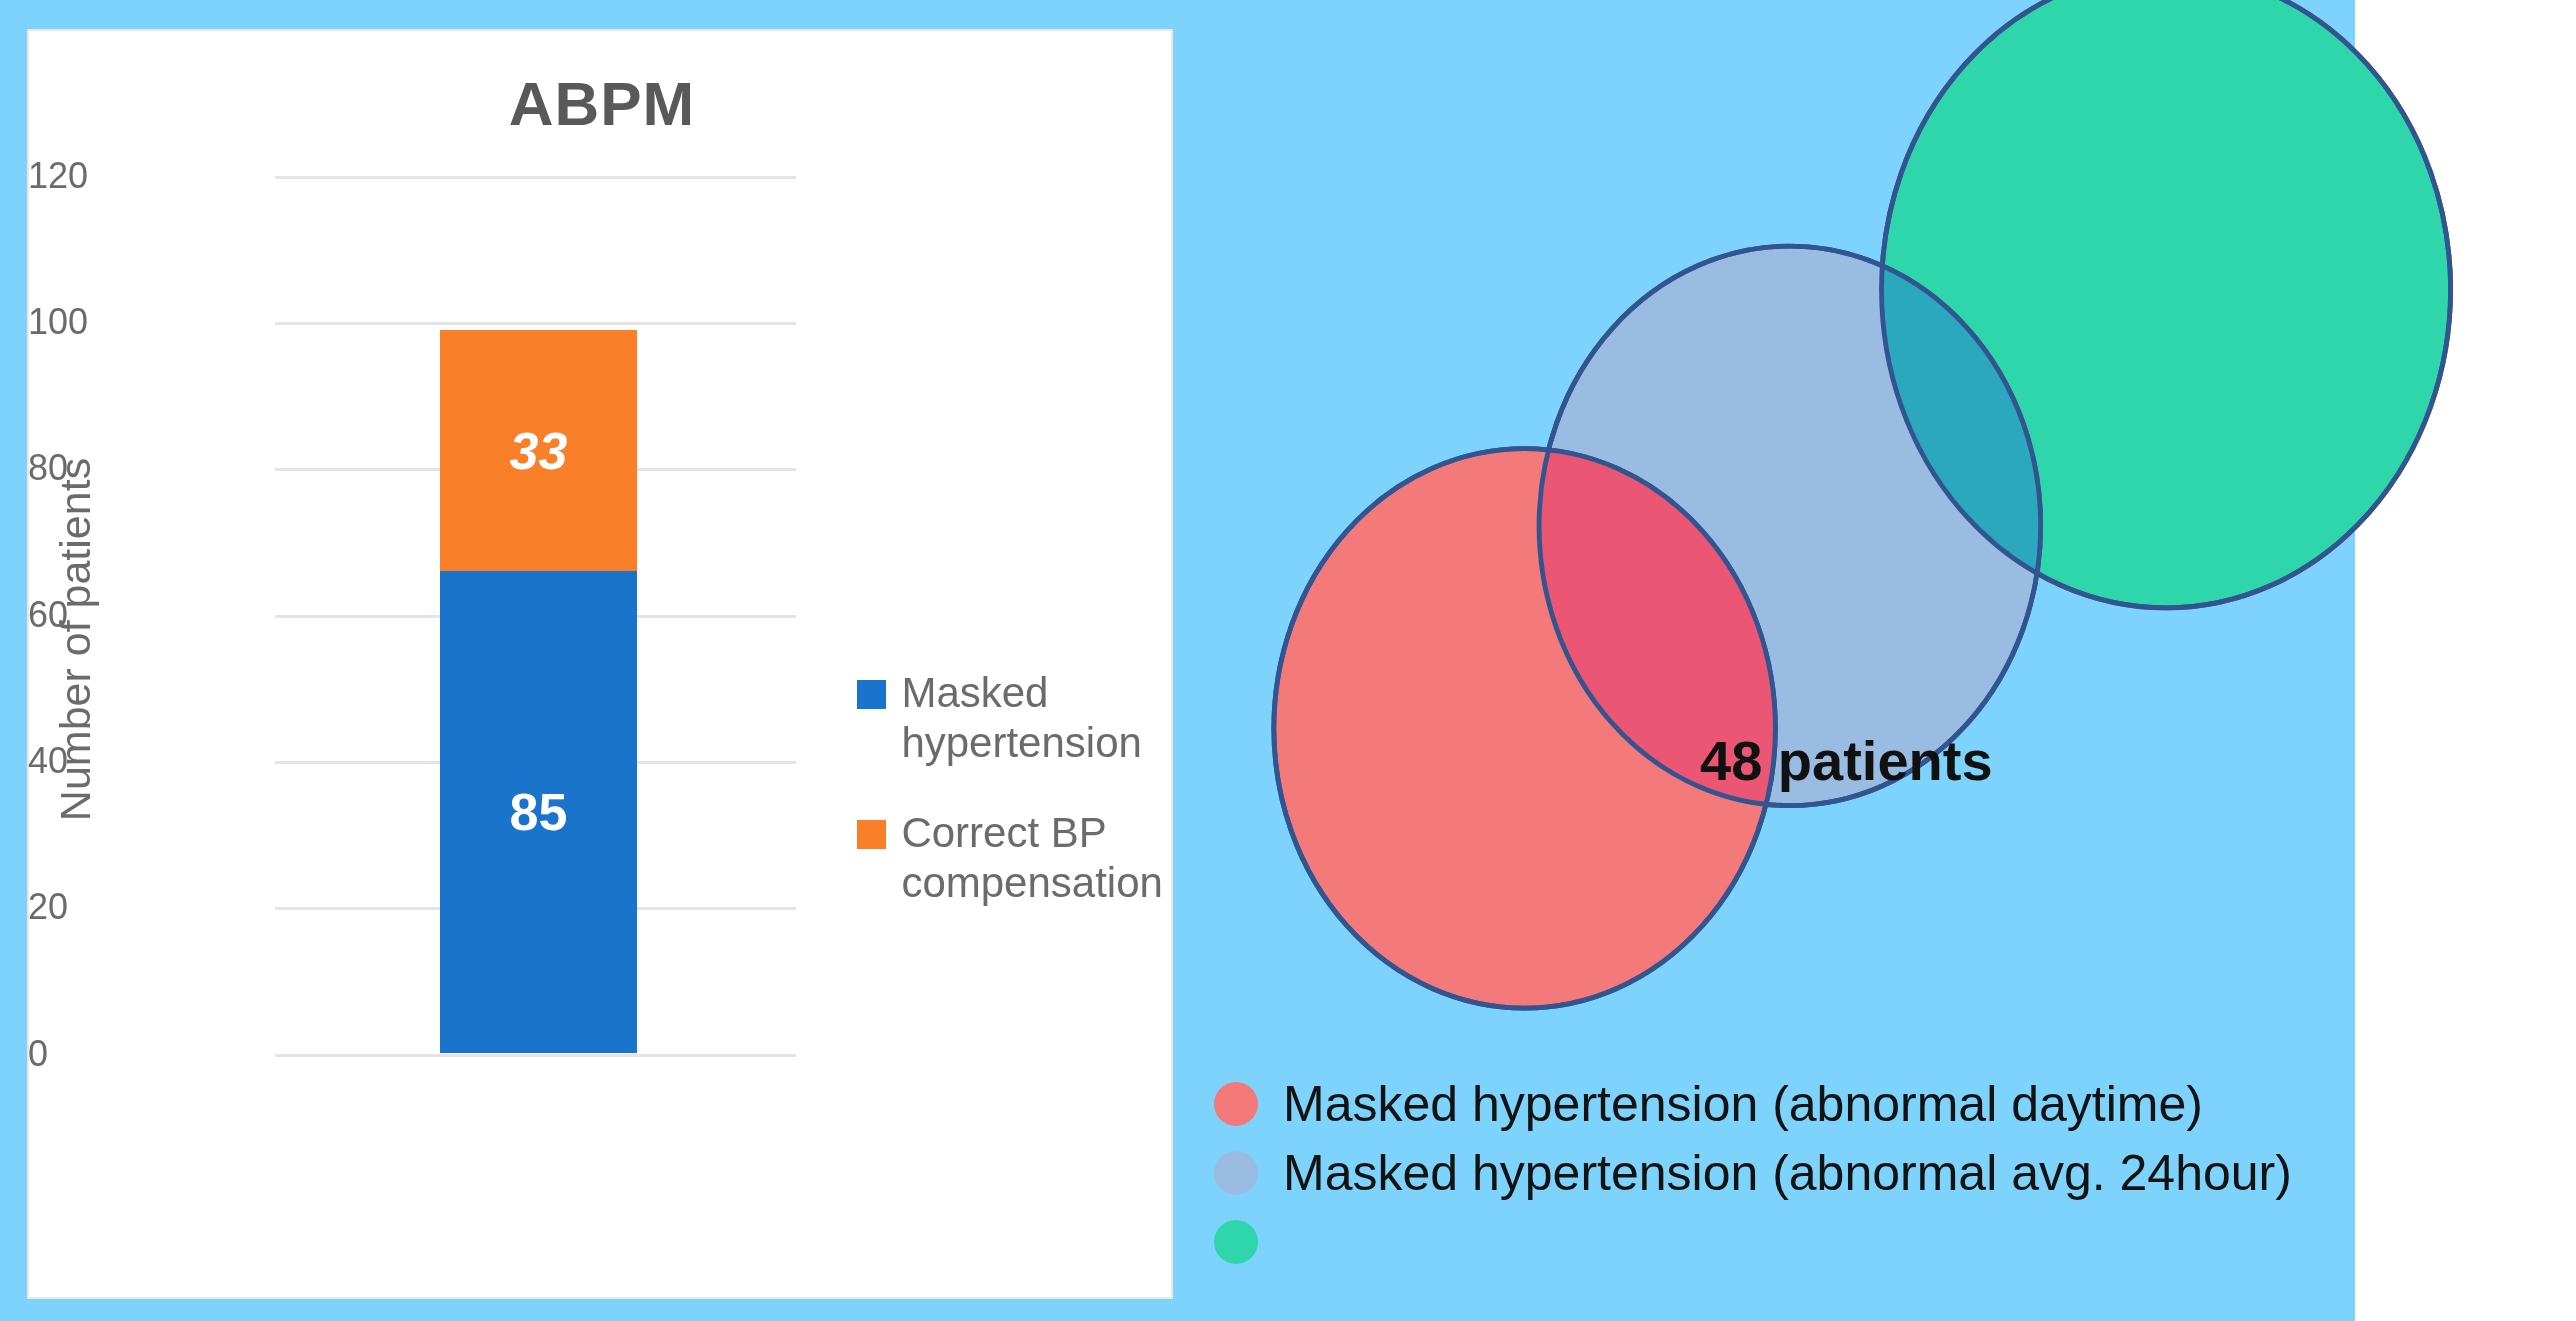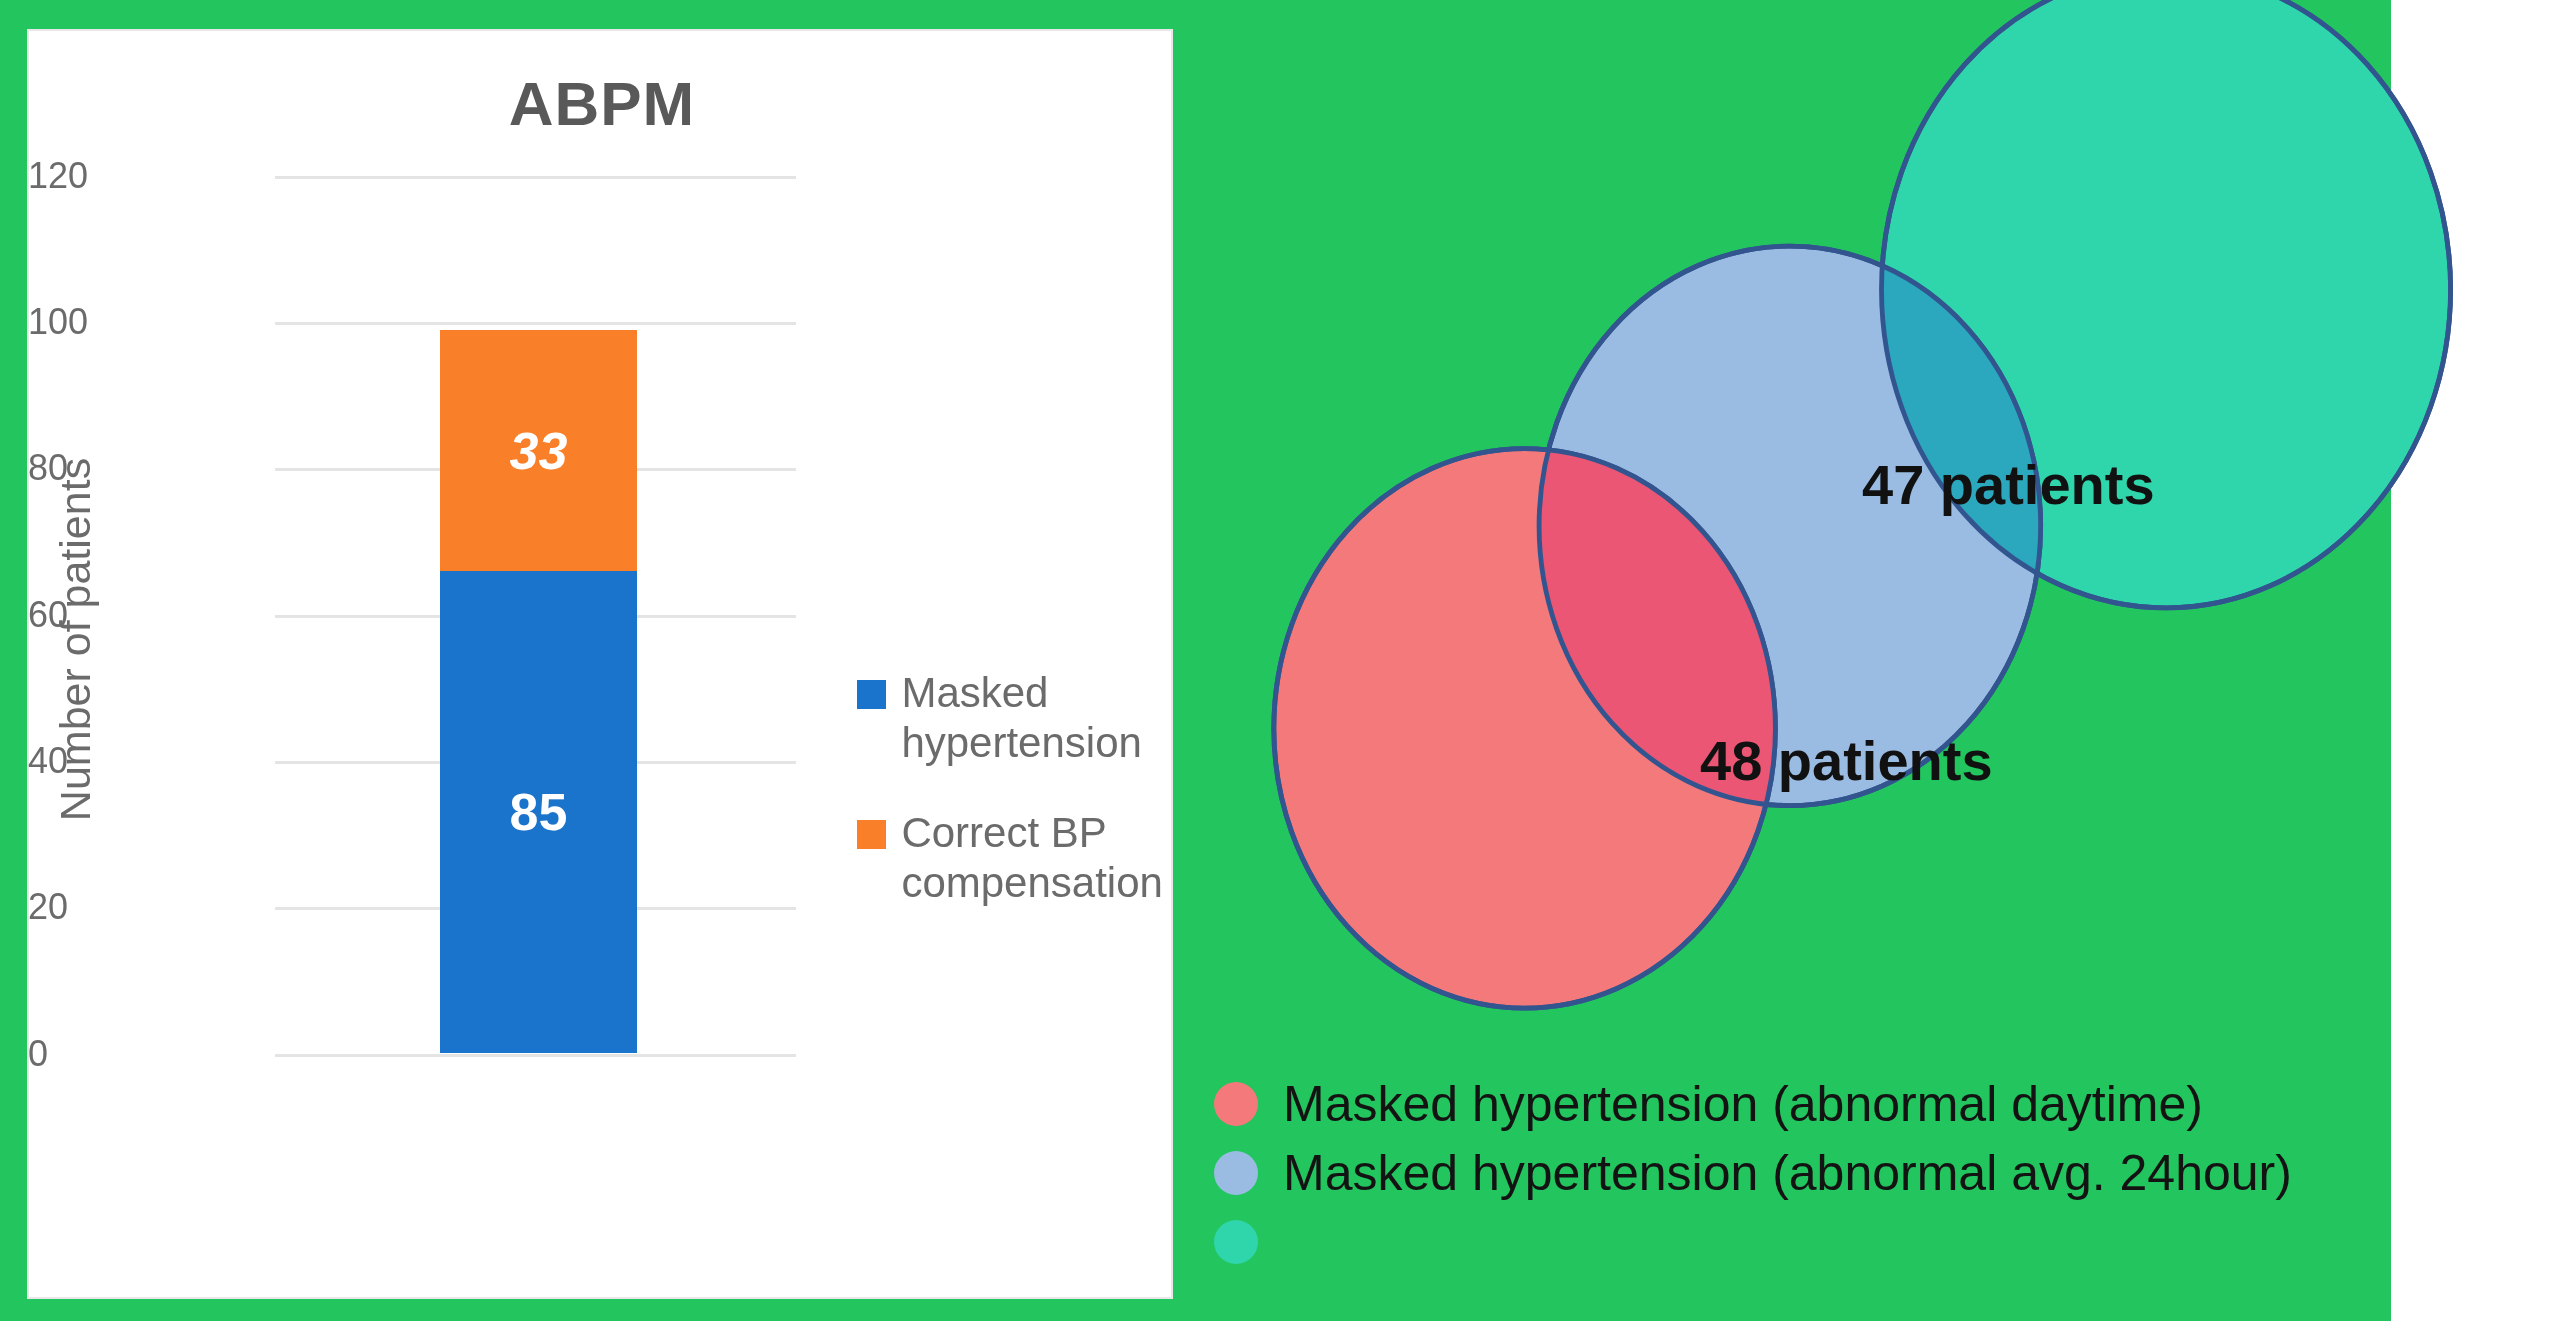--- a/index.html
+++ b/index.html
@@ -15,22 +15,21 @@
     overflow: hidden;
     position: relative;
   }
 
   
   #figure {
     position: absolute;
     left: 0; top: 0;
     width: 2355px;
     height: 1322px;
-    background: #22c55e;
-    padding-left: 36px;
+    background: #7dd3fc;
   }
 
   
   #bar-panel {
     position: absolute;
     left: 27px;
     top: 29px;
     width: 1146px;
     height: 1270px;
     box-sizing: border-box;
@@ -285,21 +284,20 @@
       <g clip-path="url(#clip-blue)">
         <ellipse cx="350" cy="755" rx="260" ry="290" fill="#EA5674"></ellipse>
       </g>
 
       <ellipse cx="1015" cy="300" rx="295" ry="330" fill="none" stroke="#33558F" stroke-width="5"></ellipse>
       <ellipse cx="625" cy="545" rx="260" ry="290" fill="none" stroke="#33558F" stroke-width="5"></ellipse>
       <ellipse cx="350" cy="755" rx="260" ry="290" fill="none" stroke="#33558F" stroke-width="5"></ellipse>
     </svg>
 
 
-    <div class="venn-count" style="left:675px; top:452px;">47 patients</div>
 
     <div class="venn-count" style="left:513px; top:728px;">48 patients</div>
 
     <div id="venn-legend">
       <div class="vl-item">
         <div class="vl-dot" style="background:#F4797B;"></div>
         <div class="vl-label">Masked hypertension (abnormal daytime)</div>
       </div>
       <div class="vl-item">
         <div class="vl-dot" style="background:#9BBCE2;"></div>

